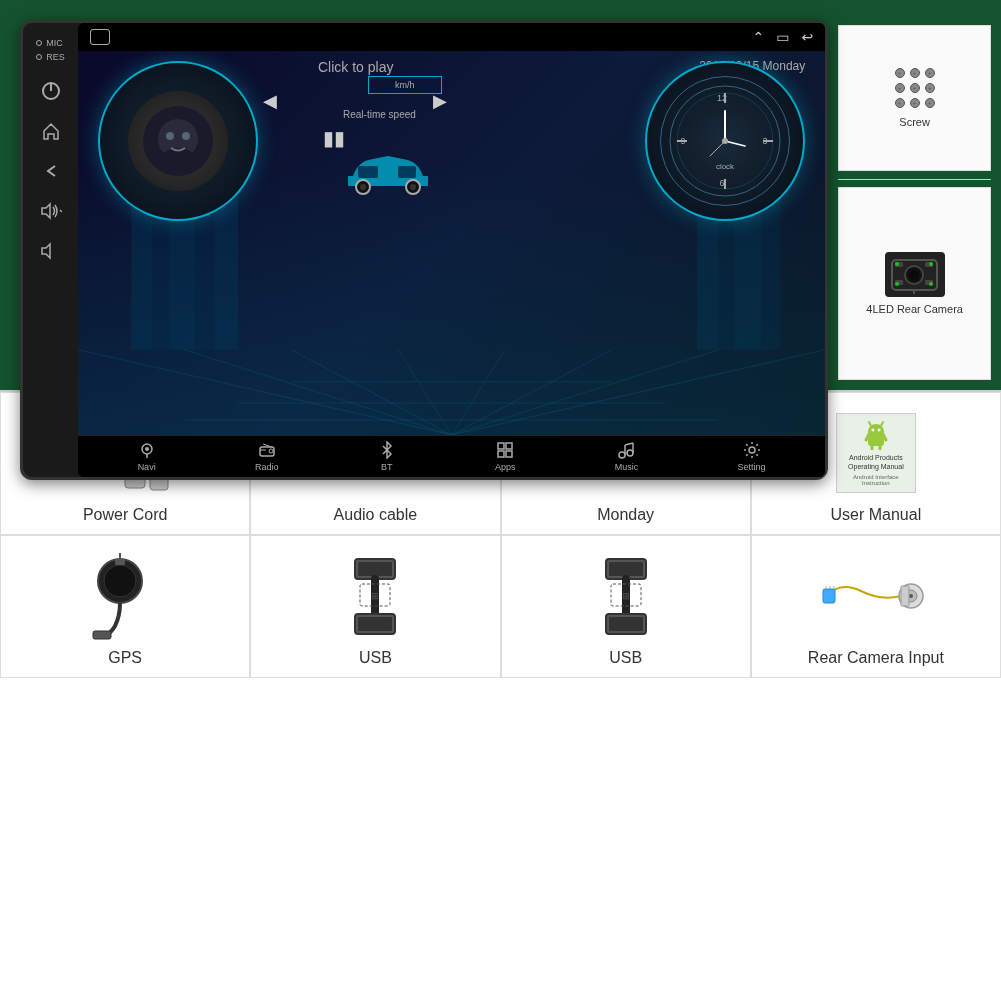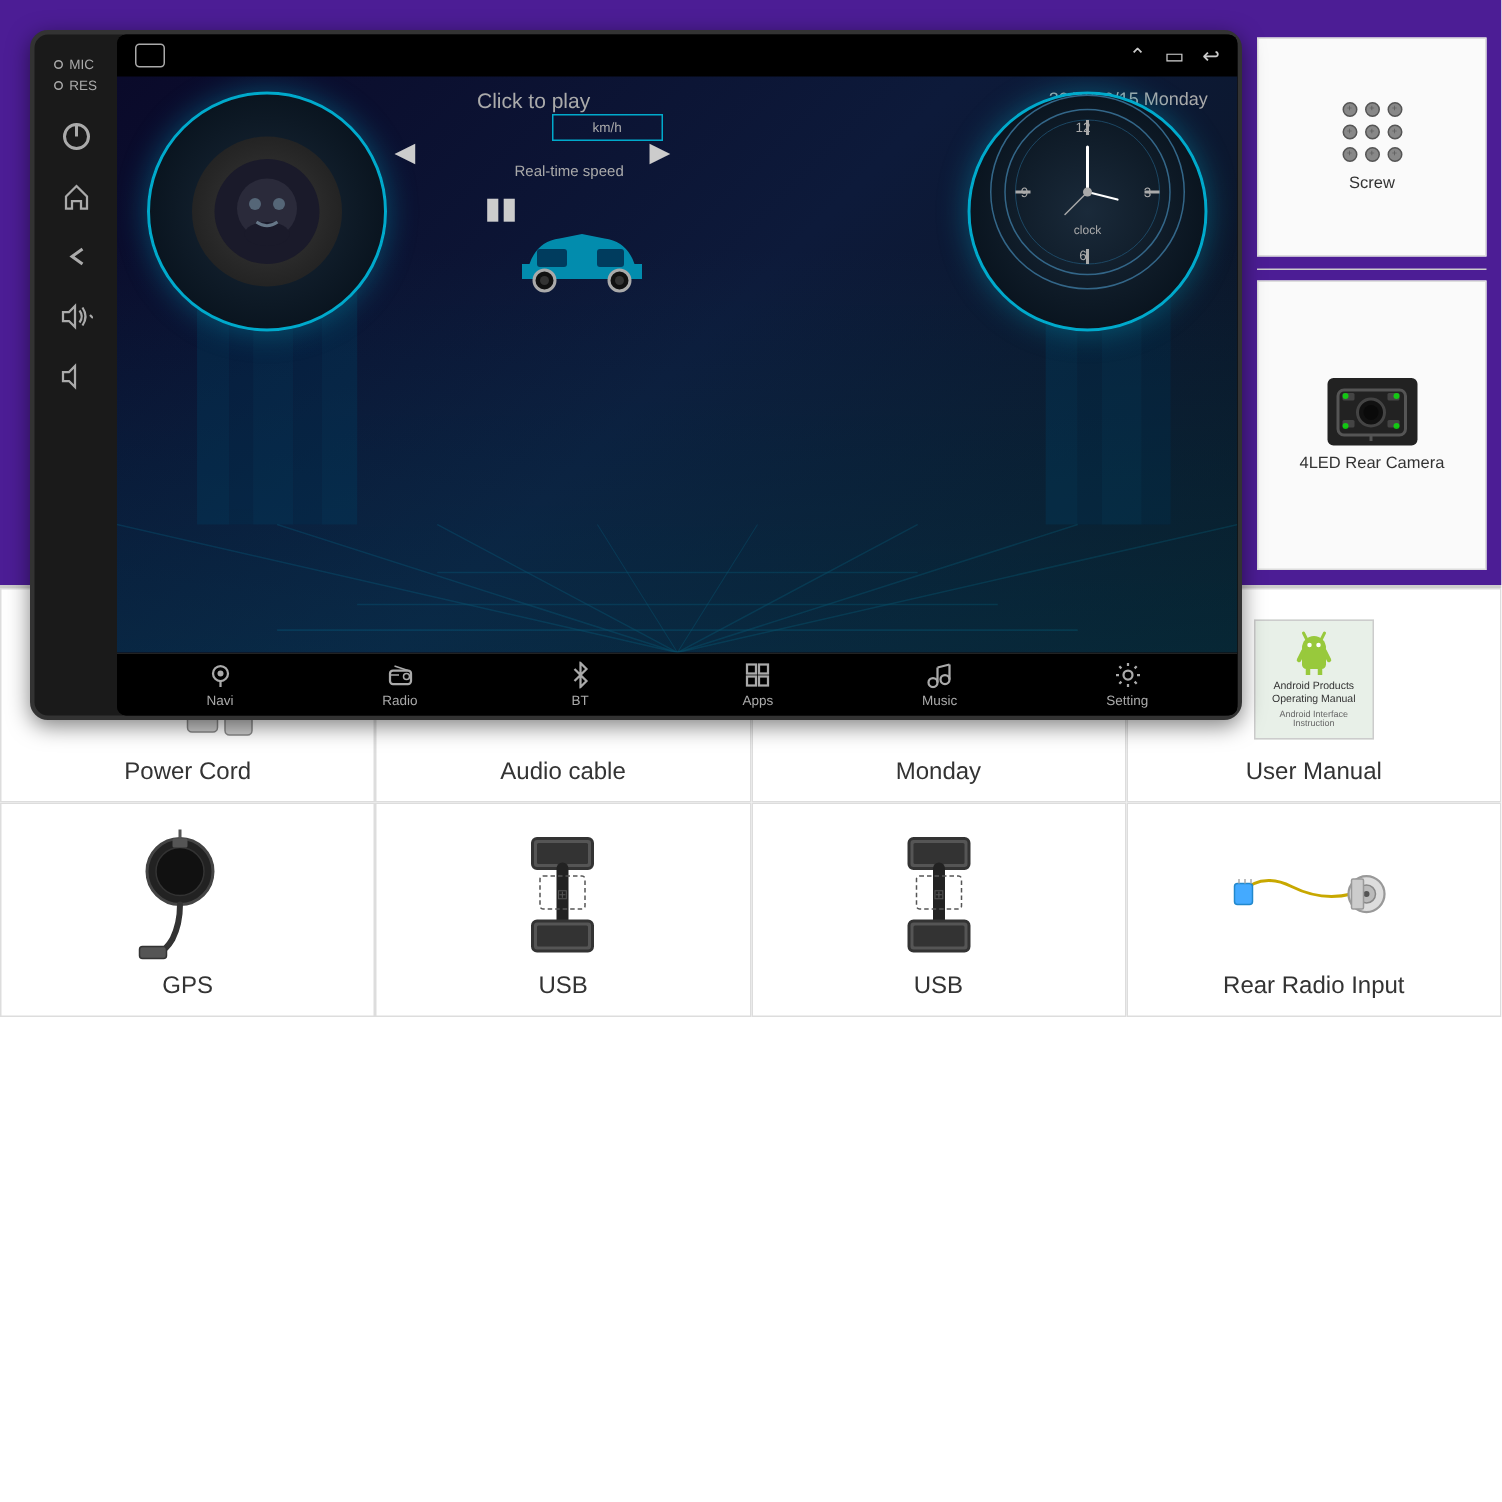--- a/index.html
+++ b/index.html
@@ -9,21 +9,21 @@
       background: #ffffff;
       font-family: Arial, sans-serif;
       overflow: hidden;
     }
 
     
     .top-section {
       display: flex;
       width: 1001px;
       height: 390px;
-      background: #4c1d95;
+      background: #14532d;
       padding: 20px 10px 10px 20px;
       gap: 10px;
     }
 
     .stereo-unit {
       width: 820px;
       height: 460px;
       background: #1a1a1a;
       border-radius: 12px;
       border: 3px solid #333;
@@ -167,21 +167,21 @@
     .right-circle {
       position: absolute;
       right: 20px;
       top: 10px;
       width: 160px;
       height: 160px;
       border-radius: 50%;
       border: 2px solid #00aacc;
       background: radial-gradient(circle, #1a2a3a 0%, #0a1520 70%, #051015 100%);
       display: flex;
-      align-items: flex-start;
+      align-items: center;
       justify-content: center;
       box-shadow: 0 0 20px rgba(0,170,200,0.4);
     }
 
     .clock-face {
       width: 130px;
       height: 130px;
       border-radius: 50%;
       border: 1px solid #336688;
       position: relative;
@@ -761,15 +761,15 @@
         <line x1="5" y1="28" x2="5" y2="25" stroke="#aaa" stroke-width="1"></line>
         <line x1="9" y1="28" x2="9" y2="25" stroke="#aaa" stroke-width="1"></line>
         <line x1="13" y1="28" x2="13" y2="25" stroke="#aaa" stroke-width="1"></line>
 
         <circle cx="90" cy="35" r="12" fill="#ddd" stroke="#999" stroke-width="1.5"></circle>
         <circle cx="90" cy="35" r="6" fill="#bbb" stroke="#888" stroke-width="1"></circle>
         <circle cx="90" cy="35" r="2" fill="#555"></circle>
         <rect x="80" y="25" width="8" height="20" rx="1" fill="#ccc" stroke="#999" stroke-width="1"></rect>
       </svg>
     </div>
-    <span class="grid-label">Rear Radio Input</span>
+    <span class="grid-label">Rear Camera Input</span>
   </div>
 </div>
 
 </body></html>

